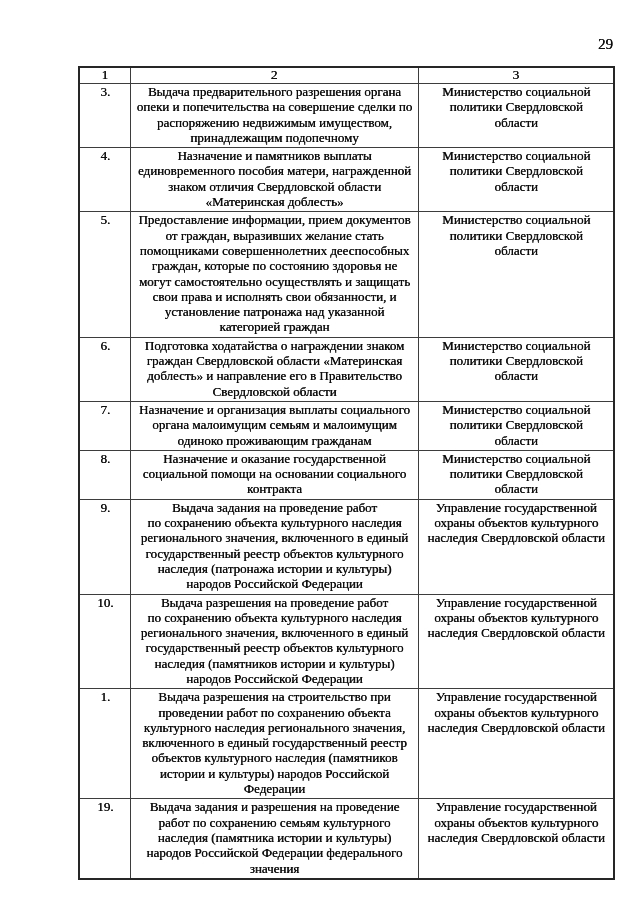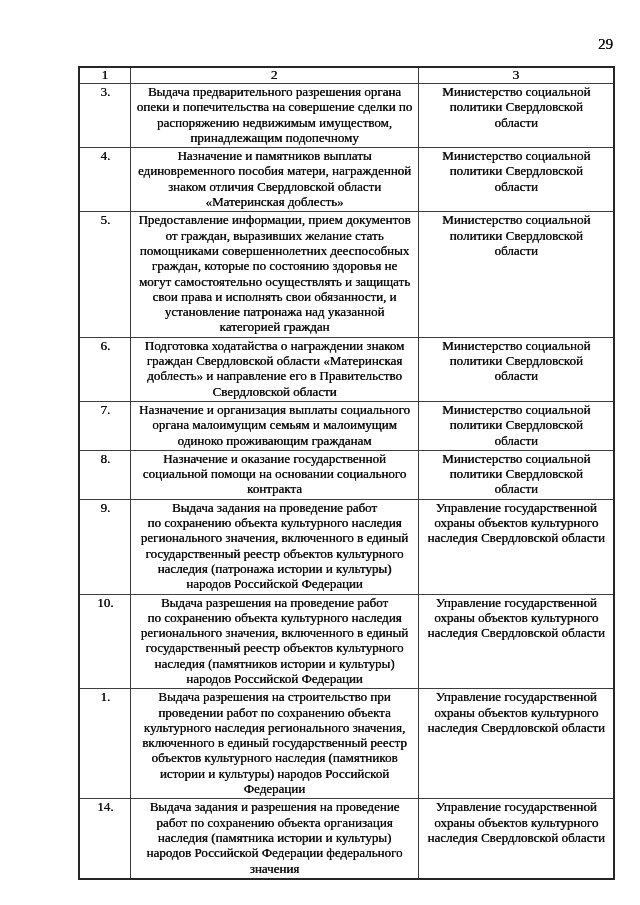--- a/index.html
+++ b/index.html
@@ -191,23 +191,23 @@
 включенного в единый государственный реестр
 объектов культурного наследия (памятников
 истории и культуры) народов Российской
 Федерации</td>
     <td class="col-authority">Управление государственной
 охраны объектов культурного
 наследия Свердловской области</td>
   </tr>
 
   <tr>
-    <td class="col-num">14.</td>
+    <td class="col-num">19.</td>
     <td class="col-service">Выдача задания и разрешения на проведение
-работ по сохранению объекта организация
+работ по сохранению семьям культурного
 наследия (памятника истории и культуры)
 народов Российской Федерации федерального
 значения</td>
     <td class="col-authority">Управление государственной
 охраны объектов культурного
 наследия Свердловской области</td>
   </tr>
 </tbody>
   </table>
 

